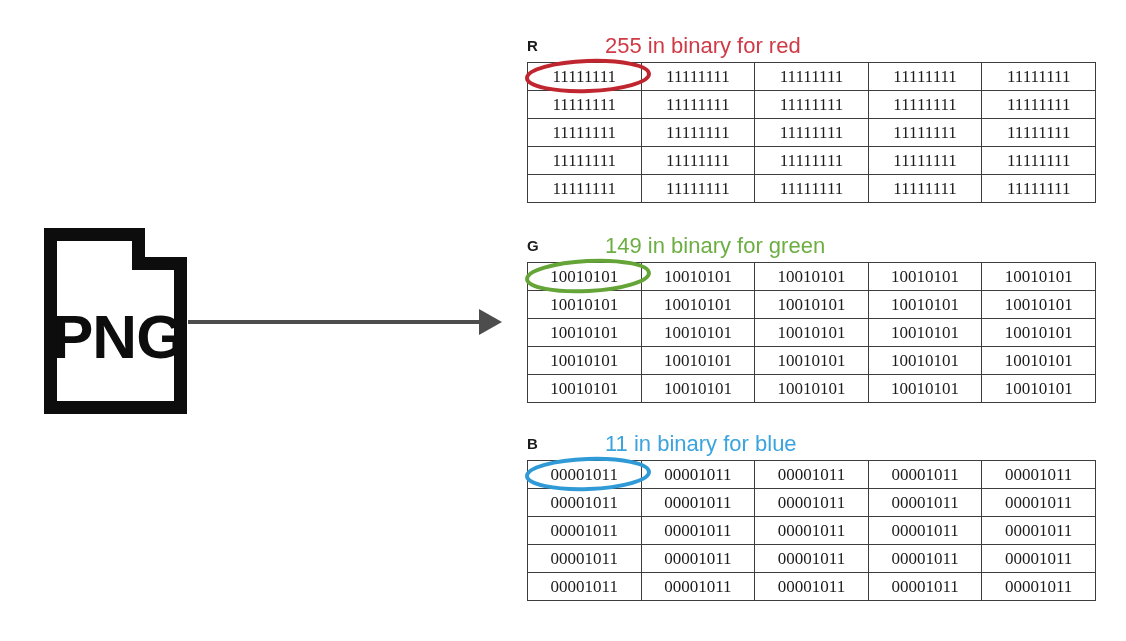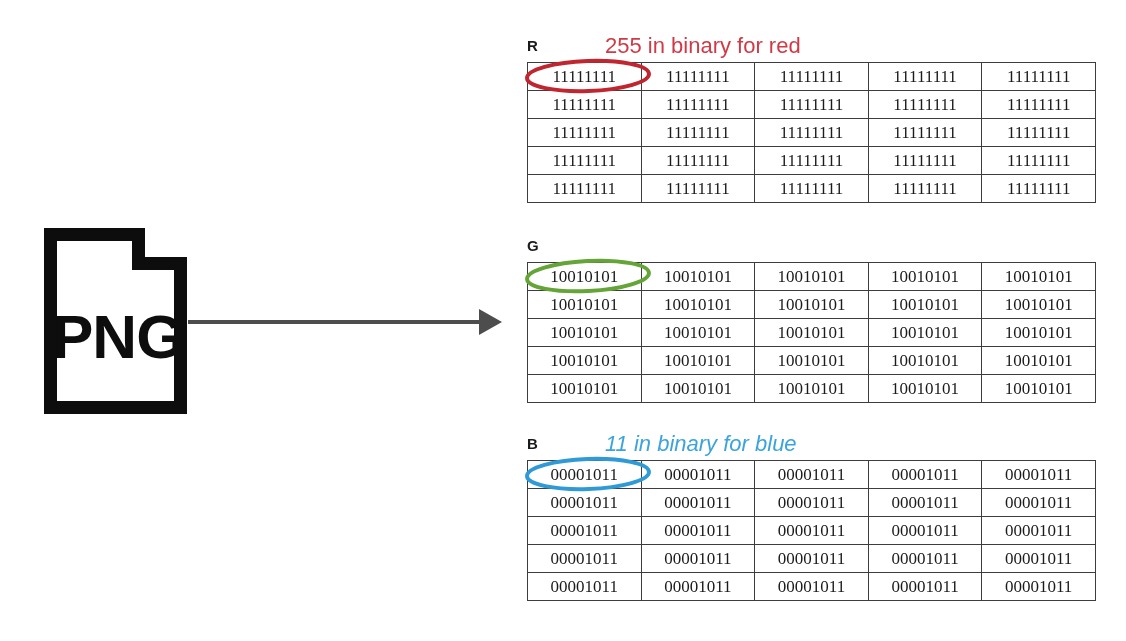--- a/index.html
+++ b/index.html
@@ -65,21 +65,21 @@
   .channel-caption {
     position: absolute;
     left: 78px;
     top: -1px;
     font-size: 22px;
     line-height: 21px;
     white-space: nowrap;
   }
   #caption-R { color: #cf3a46; }
   #caption-G { color: #6cae41; }
-  #caption-B { color: #3ba3dd; font-style: italic; }
+  #caption-B { color: #3ba3dd; }
 
   
   .grid-wrap {
     position: relative;
     margin-top: 2px;
   }
   table.bin-grid {
     border-collapse: collapse;
     table-layout: fixed;
     width: 569px;
@@ -177,20 +177,21 @@
       <svg width="128" height="36" viewBox="0 0 128 36" xmlns="http://www.w3.org/2000/svg" aria-hidden="true">
         <ellipse cx="64" cy="18" rx="61" ry="15" fill="none" stroke="#c0262f" stroke-width="4" transform="rotate(-2 64 18)"></ellipse>
       </svg>
     </div>
   </div>
 </div>
 
 <div class="channel-block" id="channel-G">
   <div class="channel-head">
     <span class="channel-letter">G</span>
+    <span class="channel-caption" id="caption-G">149 in binary for green</span>
   </div>
   <div class="grid-wrap">
     <table class="bin-grid">
       <tbody>
         <tr>
           <td>10010101</td>
           <td>10010101</td>
           <td>10010101</td>
           <td>10010101</td>
           <td>10010101</td>

